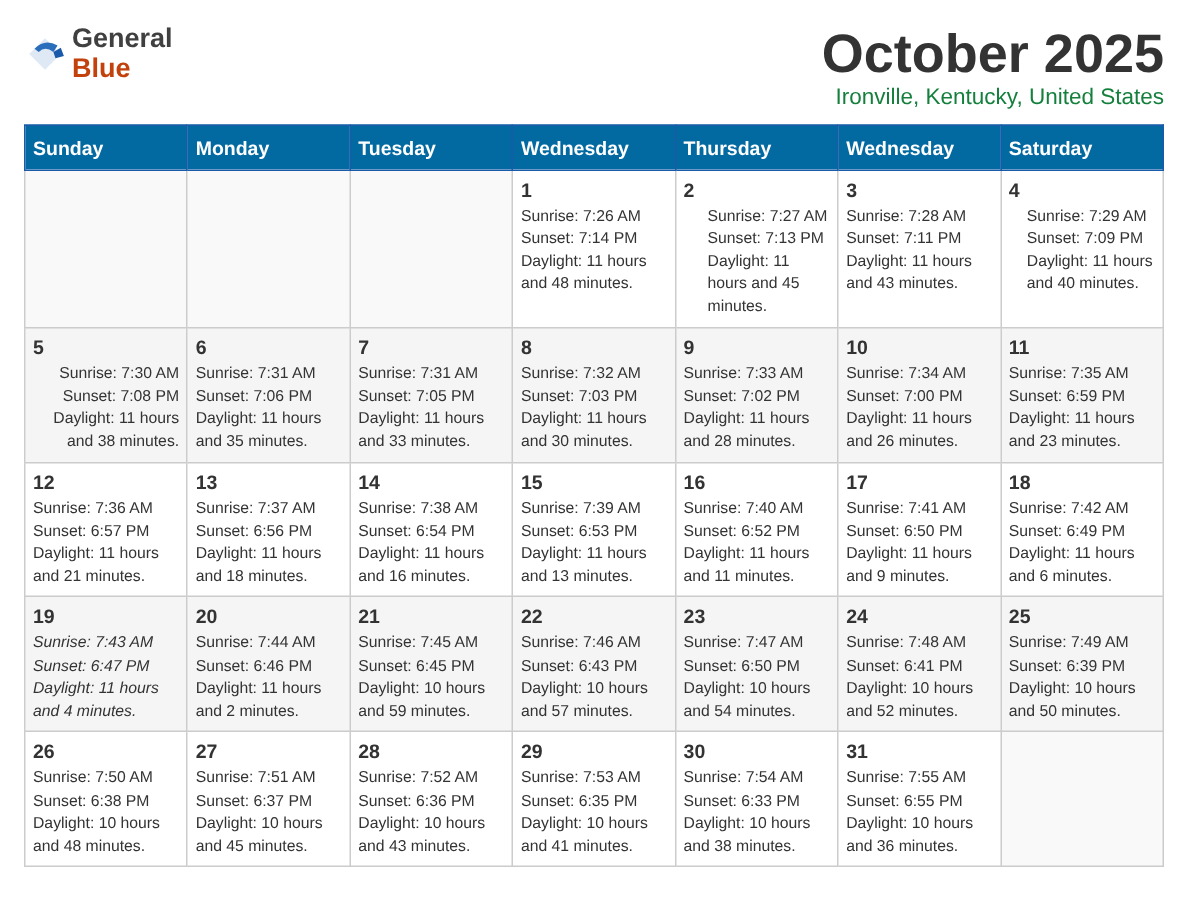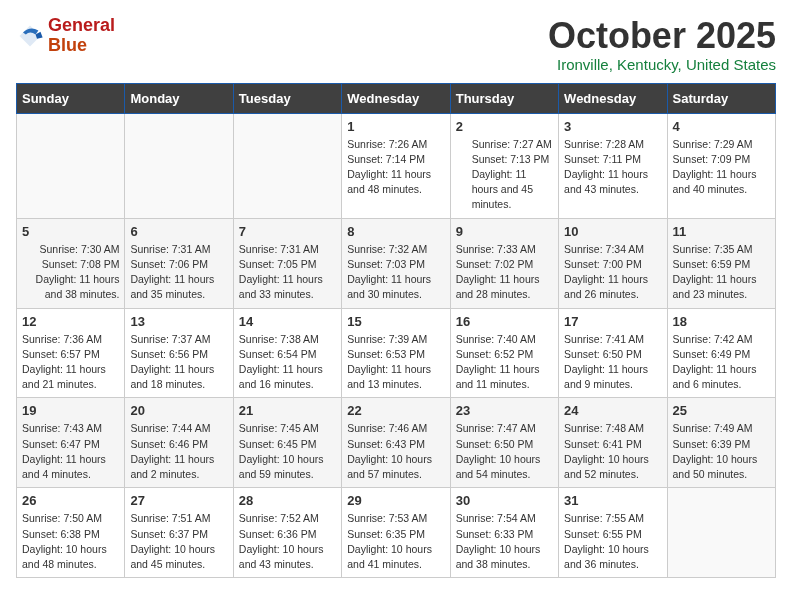--- a/index.html
+++ b/index.html
@@ -19,21 +19,21 @@
     .logo {
       display: flex;
       align-items: center;
       gap: 4px;
     }
     .logo-text {
       font-size: 18px;
       font-weight: bold;
       line-height: 1.1;
     }
-    .logo-text .general { color: #b91c1c; }
+    .logo-text .general { color: #404040; }
     .logo-text .blue { color: #c2410c; }
     .logo-icon {
       width: 28px;
       height: 28px;
     }
     .title-block {
       text-align: right;
     }
     .month-title {
       font-size: 36px;
@@ -44,21 +44,21 @@
     .location {
       font-size: 15px;
       color: #15803d;
     }
     table {
       width: 100%;
       border-collapse: collapse;
       font-size: 11px;
     }
     thead th {
-      background-color: #404040;
+      background-color: #0369a1;
       color: #fff;
       padding: 7px 5px;
       text-align: left;
       font-size: 13px;
       font-weight: bold;
       border: 1px solid #1a5aaa;
     }
     td {
       border: 1px solid #ccc;
       vertical-align: top;
@@ -137,21 +137,21 @@
 Daylight: 11 hours and 45 minutes.</div>
         </td>
         <td>
           <span class="day-number">3</span>
           <div class="day-info" style="white-space: pre-line;">Sunrise: 7:28 AM
 Sunset: 7:11 PM
 Daylight: 11 hours and 43 minutes.</div>
         </td>
         <td>
           <span class="day-number">4</span>
-          <div class="day-info" style="white-space: pre-line;">Sunrise: 7:29 AM
+          <div class="day-info" style="white-space: pre-line; margin-left: 12px;">Sunrise: 7:29 AM
 Sunset: 7:09 PM
 Daylight: 11 hours and 40 minutes.</div>
         </td>
       </tr>
       <tr>
         <td>
           <span class="day-number">5</span>
           <div class="day-info" style="white-space: pre-line; text-align: right;">Sunrise: 7:30 AM
 Sunset: 7:08 PM
 Daylight: 11 hours and 38 minutes.</div>
@@ -233,21 +233,21 @@
         <td>
           <span class="day-number">18</span>
           <div class="day-info" style="white-space: pre-line;">Sunrise: 7:42 AM
 Sunset: 6:49 PM
 Daylight: 11 hours and 6 minutes.</div>
         </td>
       </tr>
       <tr>
         <td>
           <span class="day-number">19</span>
-          <div class="day-info" style="white-space: pre-line;">Sunrise: 7:43 AM
+          <div class="day-info" style="white-space: pre-line; font-style: italic;">Sunrise: 7:43 AM
 Sunset: 6:47 PM
 Daylight: 11 hours and 4 minutes.</div>
         </td>
         <td>
           <span class="day-number">20</span>
           <div class="day-info" style="white-space: pre-line;">Sunrise: 7:44 AM
 Sunset: 6:46 PM
 Daylight: 11 hours and 2 minutes.</div>
         </td>
         <td>

